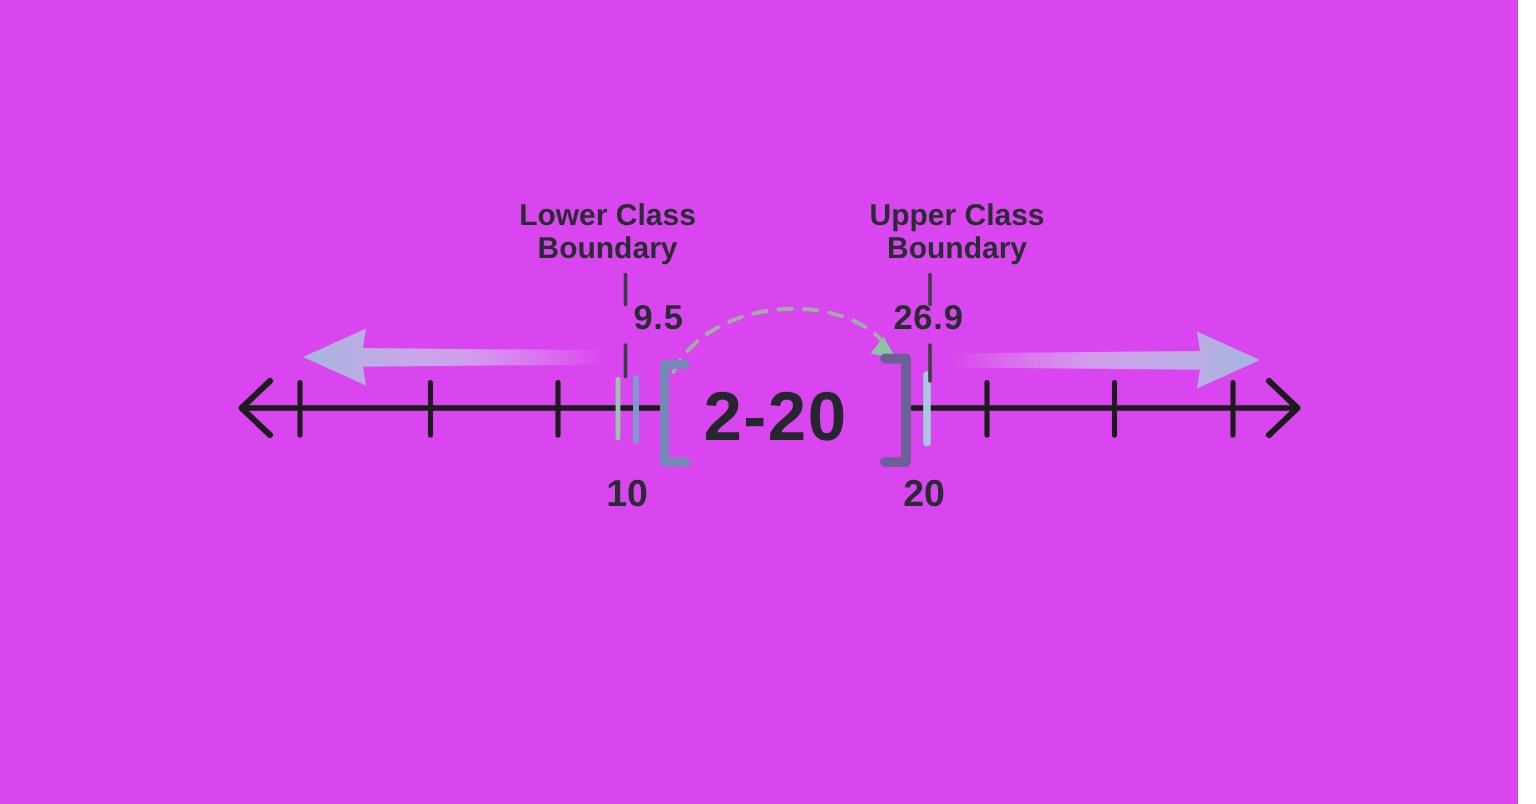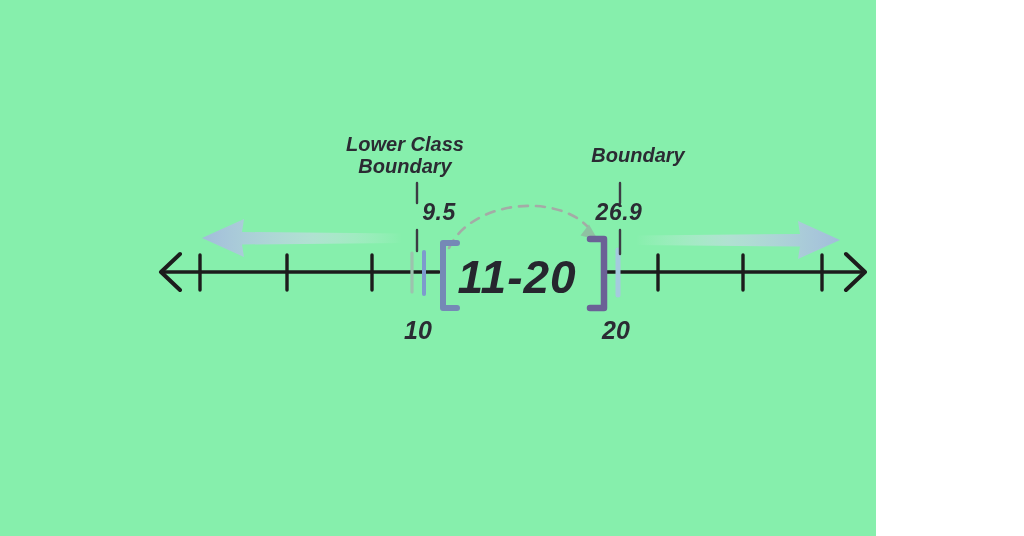--- a/index.html
+++ b/index.html
@@ -2,27 +2,26 @@
 <html><head>
 <meta charset="utf-8">
 <style>
   html, body {
     margin: 0;
     padding: 0;
     background: #ffffff;
   }
   .stage {
     position: relative;
-    width: 876px;
+    width: 1012px;
     height: 536px;
-    background: #86efac;
+    background: #d946ef;
     overflow: hidden;
     font-family: "Liberation Sans", "DejaVu Sans", sans-serif;
     color: #2b2b33;
-    font-style: italic;
   }
   .layer-svg {
     position: absolute;
     inset: 0;
   }
   .lbl {
     position: absolute;
     transform: translate(-50%, -50%);
     text-align: center;
     white-space: nowrap;
@@ -89,28 +88,29 @@
       <line x1="620" y1="230" x2="620" y2="254"></line>
     </g>
   </svg>
 
   <div class="lbl boundary-label" style="left:405px; top:155px;">
     <div>Lower Class</div>
     <div>Boundary</div>
   </div>
 
   <div class="lbl boundary-label" style="left:638px; top:155px;">
+    <div>Upper Class</div>
     <div>Boundary</div>
   </div>
 
   <div class="lbl boundary-value" style="left:411px; top:212px;margin-left:28px;">9.5</div>
 
   <div class="lbl boundary-value" style="left:619px; top:212px;">26.9</div>
 
-  <div class="lbl interval-value" style="left:517px; top:277px;">11-20</div>
+  <div class="lbl interval-value" style="left:517px; top:277px;">2-20</div>
 
   <div class="lbl limit-value" style="left:418px; top:330px;">10</div>
 
 
   <div class="lbl limit-value" style="left:616px; top:330px;">20</div>
 
 
 </div>
 
 </body></html>

